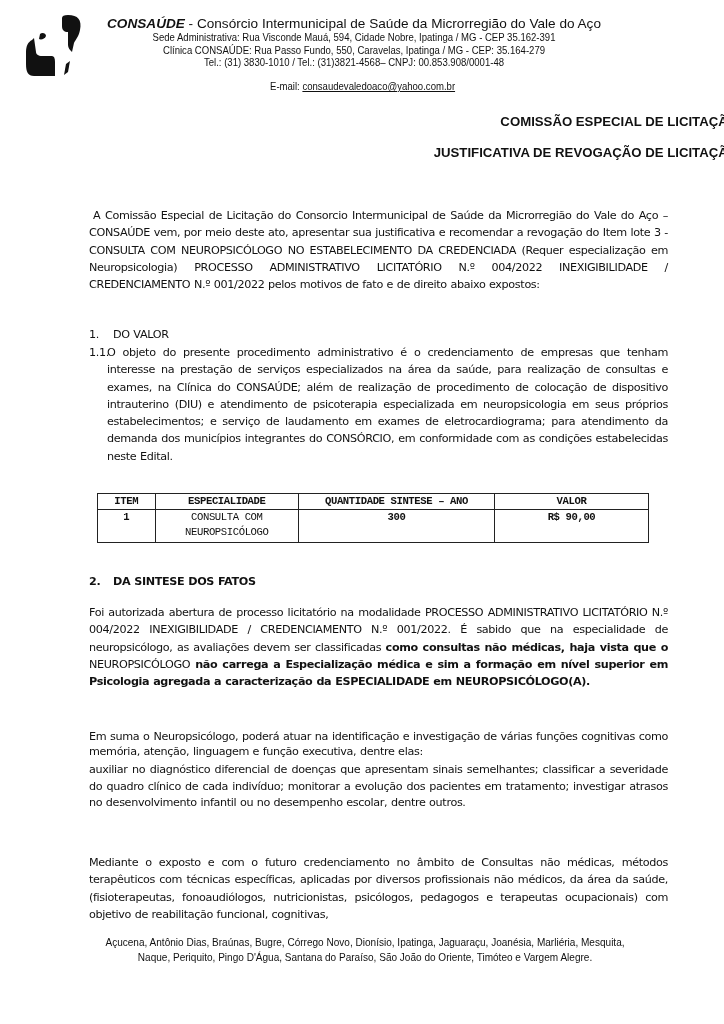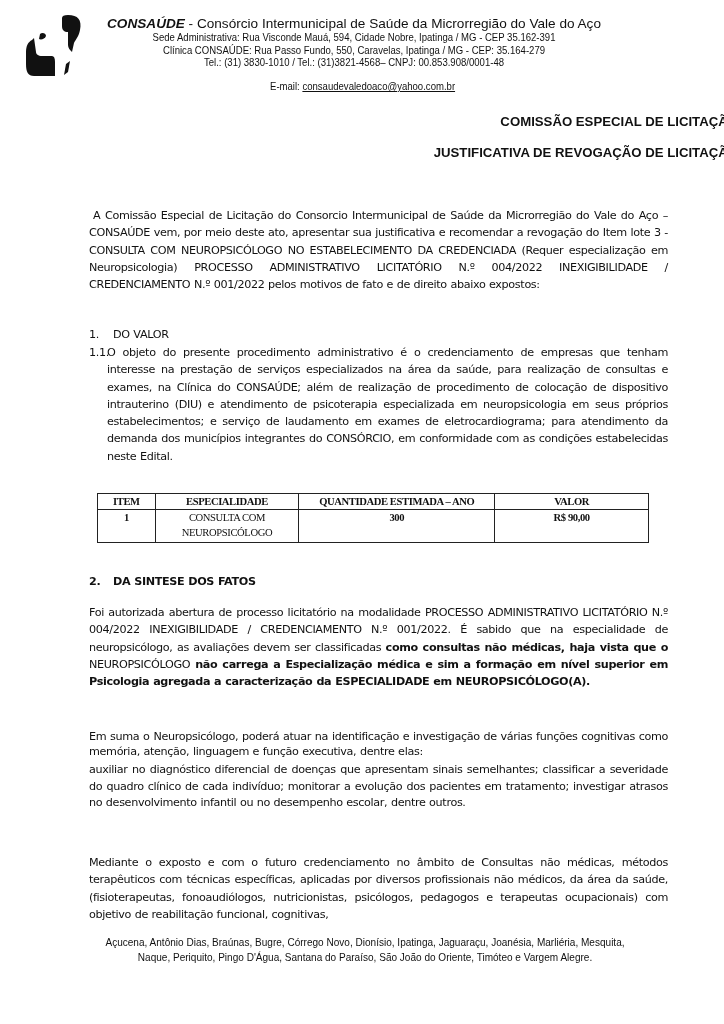--- a/index.html
+++ b/index.html
@@ -35,21 +35,21 @@
   .p11 .num { position: absolute; left: 0; top: 0; }
   .h2 { top: 573px; font-weight: bold; }
   .h2 .num { display: inline-block; width: 24px; }
   .p2 { top: 604px; }
   .p3 { top: 729px; line-height: 15.2px; }
   .p3b { top: 762px; line-height: 16.7px; }
   .p4 { top: 854px; }
 
   
   .tbl { position: absolute; left: 97px; top: 493px; width: 552px; border-collapse: collapse;
-         font-family: Liberation Serif, serif; font-size: 10.6px; letter-spacing: -0.4px; }
+         font-family: Liberation Mono, monospace; font-size: 10.6px; letter-spacing: -0.4px; }
   .tbl th, .tbl td { border: 1.4px solid #222; text-align: center; vertical-align: top; padding: 0 2px; line-height: 15px; }
   .tbl th { font-weight: bold; height: 15px; }
   .tbl td.bold { font-weight: bold; }
   .tbl td { height: 32px; }
 
   
   .foot { position: absolute; left: 20px; width: 690px; top: 935px; text-align: center;
           font-family: "Liberation Sans", sans-serif; font-size: 10.8px; line-height: 14.8px;
           transform: scaleX(0.93); transform-origin: center; }
 </style>
@@ -93,21 +93,21 @@
     <colgroup>
       <col style="width:60px">
         <col style="width:148px">
         <col style="width:207px">
         <col style="width:164px">
     </colgroup>
     <thead>
       <tr>
         <th>ITEM</th>
         <th>ESPECIALIDADE</th>
-        <th>QUANTIDADE ESTIMADA – ANO</th>
+        <th>QUANTIDADE SINTESE – ANO</th>
         <th>VALOR</th>
       </tr>
     </thead>
     <tbody>
       <tr>
         <td class="bold">1</td>
         <td>CONSULTA COM NEUROPSICÓLOGO</td>
         <td class="bold">300</td>
         <td class="bold">R$ 90,00</td>
       </tr>

